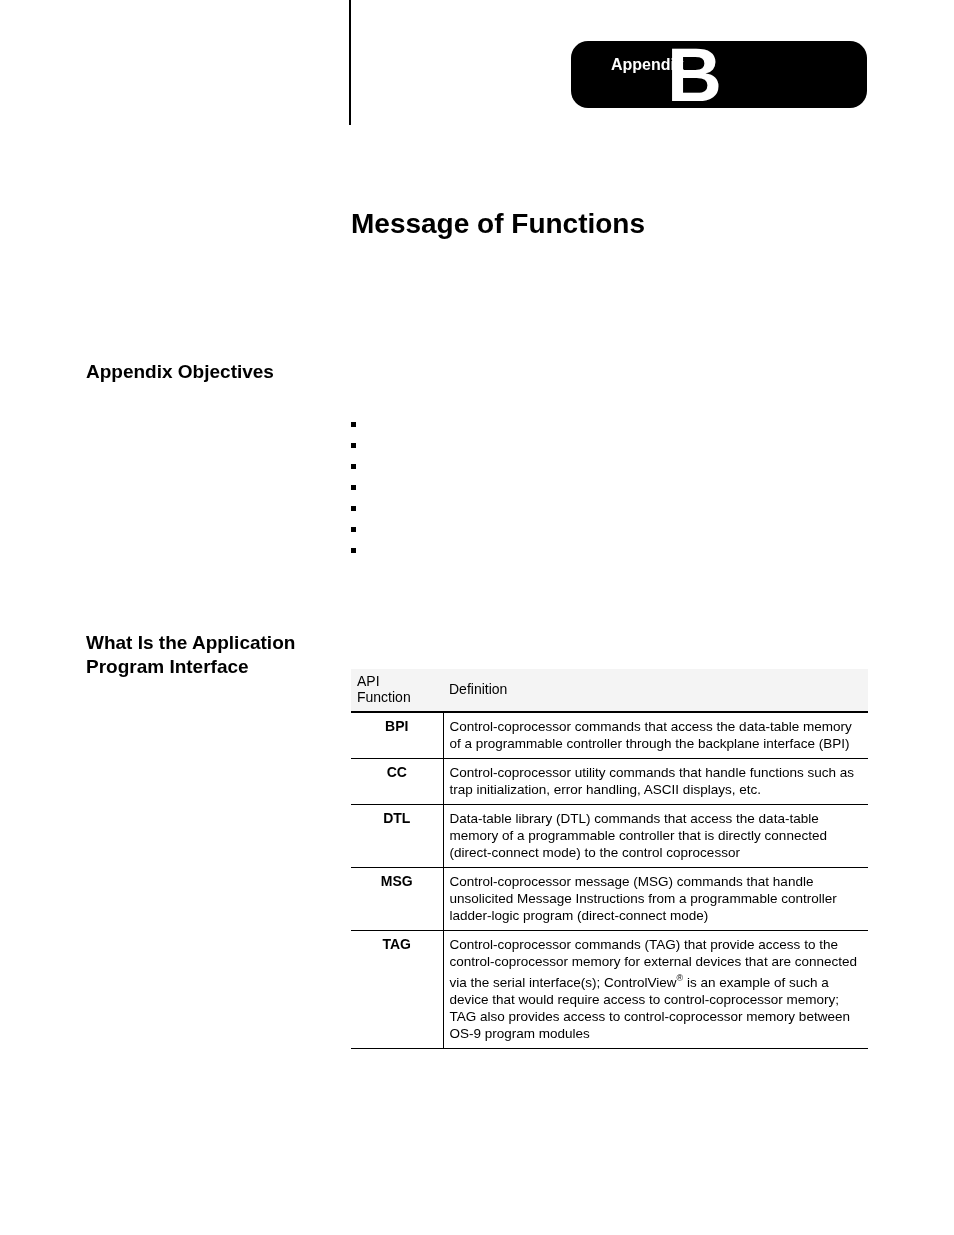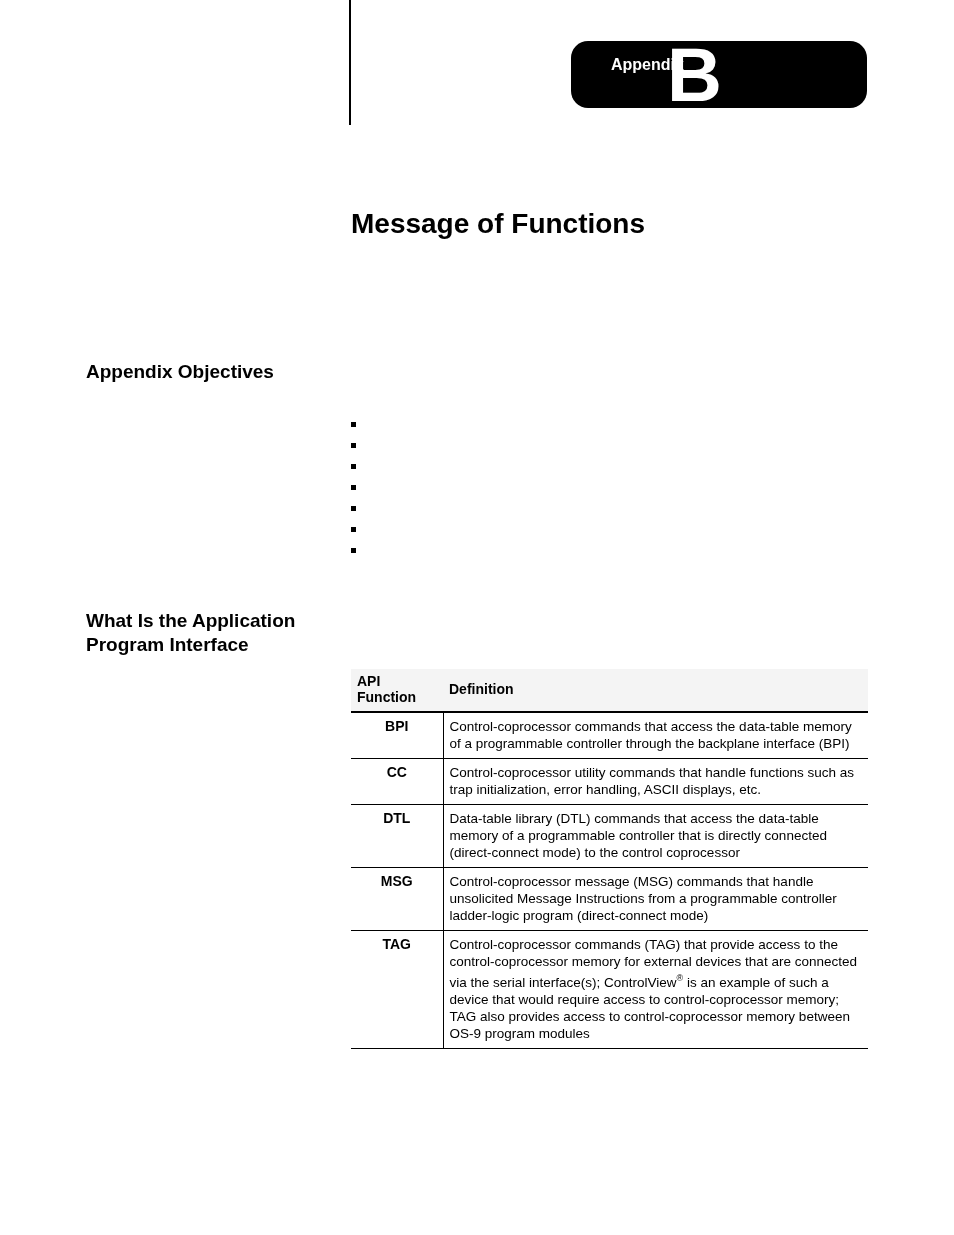--- a/index.html
+++ b/index.html
@@ -77,21 +77,21 @@
     font-weight: bold;
     font-size: 19px;
     line-height: 24px;
   }
   .heading-objectives {
     left: 86px;
     top: 360px;
   }
   .heading-what-is {
     left: 86px;
-    top: 609px;
+    top: 631px;
   }
 
   
   .bullets {
     position: absolute;
     left: 351px;
     top: 414px;
   }
   .bullet-row {
     height: 21px;
@@ -110,21 +110,21 @@
     position: absolute;
     left: 351px;
     top: 669px;
     width: 517px;
     border-collapse: collapse;
     font-family: Arial, Helvetica, sans-serif;
     font-size: 13.5px;
   }
   .api-table thead th {
     text-align: left;
-    font-weight: bold;
+    font-weight: normal;
     padding: 4px 6px 6px 6px;
     background: #f4f4f4;
     border-bottom: 2px solid #000000;
     font-size: 14px;
   }
   .api-table thead th.col-func {
     width: 80px;
   }
   .api-table tbody td {
     vertical-align: top;

